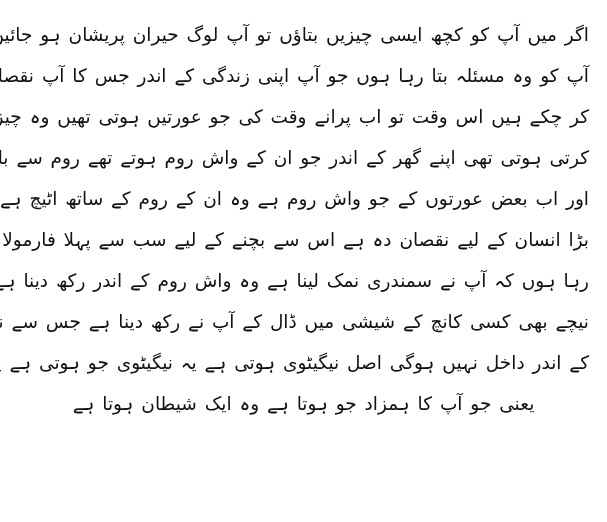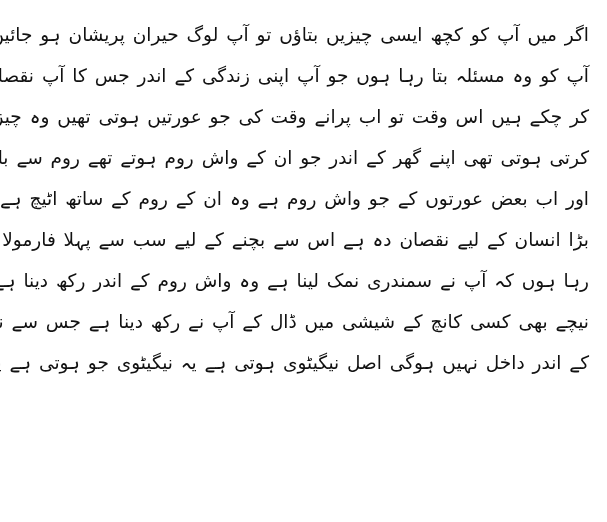--- a/index.html
+++ b/index.html
@@ -50,14 +50,15 @@
   <div class="urdu-body">
     <span class="line">اگر میں آپ کو کچھ ایسی چیزیں بتاؤں تو آپ لوگ حیران پریشان ہو جائیں گے لیکن میں</span>
     <span class="line">آپ کو وہ مسئلہ بتا رہا ہوں جو آپ اپنی زندگی کے اندر جس کا آپ نقصان اپنی لائف کے اندر</span>
     <span class="line">کر چکے ہیں اس وقت تو اب پرانے وقت کی جو عورتیں ہوتی تھیں وہ چیزوں کو بڑا پرہیز</span>
     <span class="line">کرتی ہوتی تھی اپنے گھر کے اندر جو ان کے واش روم ہوتے تھے روم سے باہر ہوتے تھے</span>
     <span class="line">اور اب بعض عورتوں کے جو واش روم ہے وہ ان کے روم کے ساتھ اٹیچ ہے یہ سب سے</span>
     <span class="line">بڑا انسان کے لیے نقصان دہ ہے اس سے بچنے کے لیے سب سے پہلا فارمولا میں آپ کو بتا</span>
     <span class="line">رہا ہوں کہ آپ نے سمندری نمک لینا ہے وہ واش روم کے اندر رکھ دینا ہے اور اپنے بیڈ کے</span>
     <span class="line">نیچے بھی کسی کانچ کے شیشی میں ڈال کے آپ نے رکھ دینا ہے جس سے نیگیٹوئی آپ کی روم</span>
     <span class="line">کے اندر داخل نہیں ہوگی اصل نیگیٹوی ہوتی ہے یہ نیگیٹوی جو ہوتی ہے یہ ہوتا ہے شیطانی</span>
+    <span class="line last">یعنی جو آپ کا ہمزاد جو ہوتا ہے وہ ایک شیطان ہوتا ہے</span>
   </div>
 </div>
 
 </body></html>

